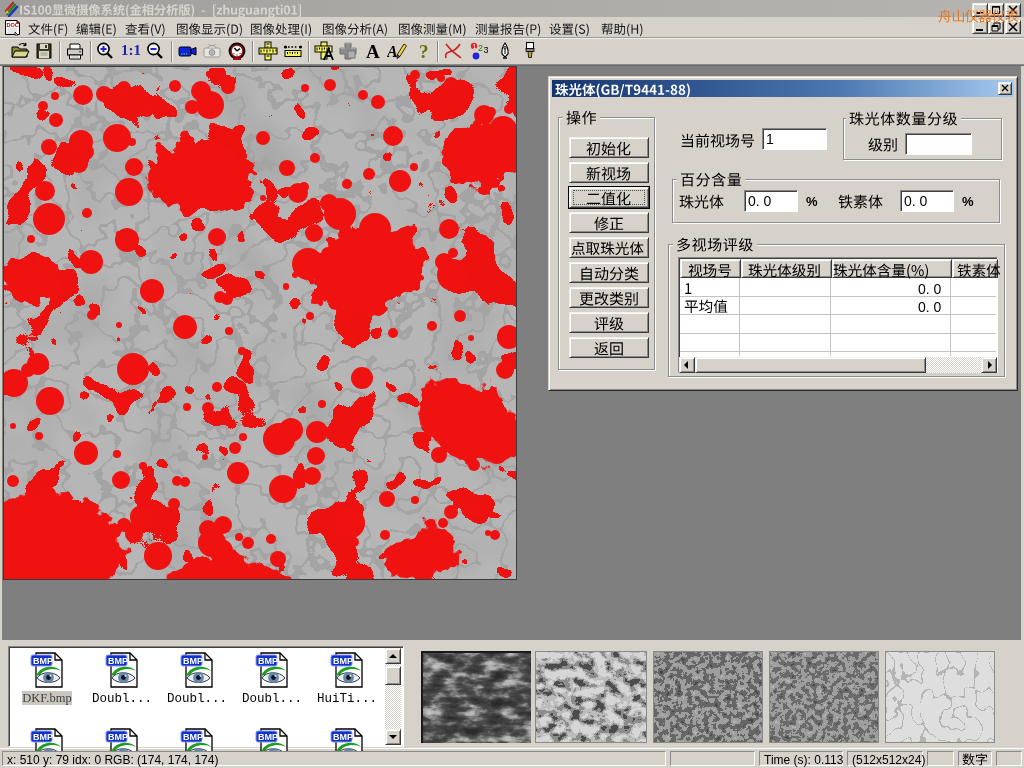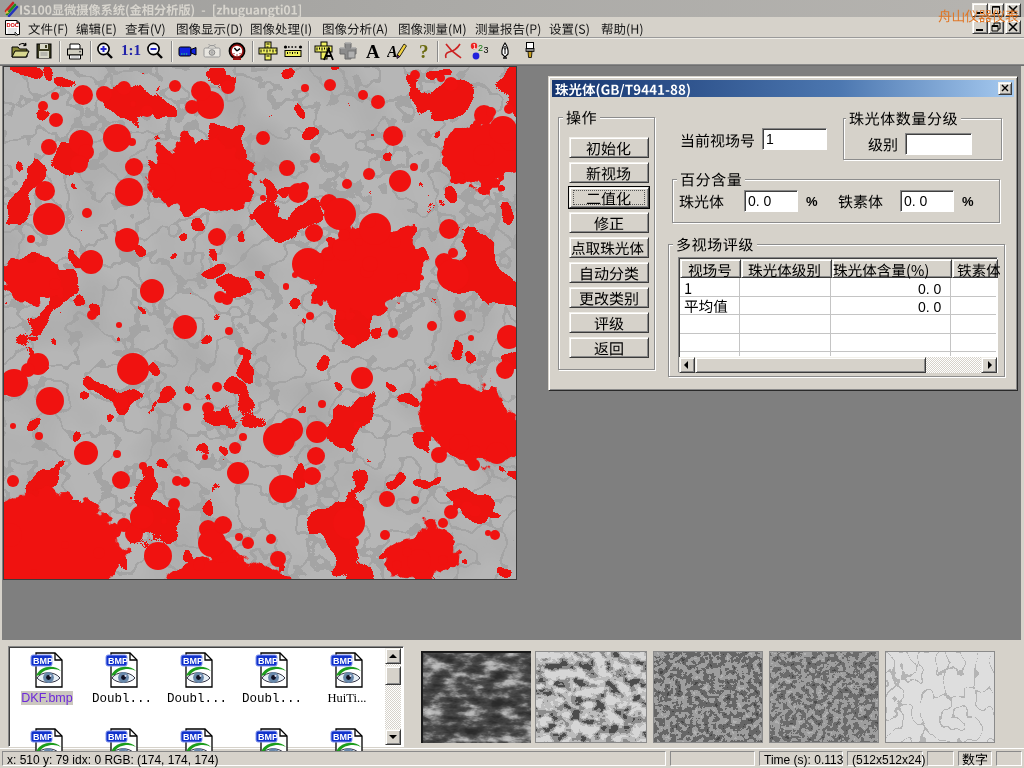--- a/index.html
+++ b/index.html
@@ -499,21 +499,21 @@
   </svg><div class="abs btn3" style="left:695px;top:357px;width:231px;height:16px;z-index:8"></div><div class="abs" style="left:0;top:640px;width:1024px;height:108px;background:#d6d2ca"></div><div class="abs sunk2" style="left:8px;top:646px;width:396px;height:101px"></div><div class="abs" style="left:30px;top:652px;z-index:3"><svg width="36" height="40" viewBox="0 0 36 40">
 <path d="M6 1 H25 L32 8 V35 H6 Z" fill="#fff" stroke="#000" stroke-width="1.3"></path>
 <path d="M25 1 V8 H32" fill="none" stroke="#000" stroke-width="1.3"></path>
 <rect x="1" y="3" width="21" height="11" rx="2" fill="#1133cc" stroke="#8899ee"></rect>
 <text x="3" y="12" font-size="9" font-weight="bold" fill="#fff" font-family="Liberation Sans">BMP</text>
 <path d="M6 24 C10 14 24 12 31 19 C25 15 13 17 10 23 Z" fill="#1d9e1d"></path>
 <path d="M7 26 C11 19 25 19 30 26 C25 32 12 32 7 26 Z" fill="#e8f0f6" stroke="#334"></path>
 <circle cx="18.5" cy="25.5" r="5.4" fill="#6888aa"></circle>
       <circle cx="18.5" cy="25.5" r="2.4" fill="#112"></circle>
 <circle cx="20.5" cy="23.8" r="1.1" fill="#dde"></circle>
-</svg></div><div class="abs" style="left:13px;top:688px;width:68px;height:15px;text-align:center;z-index:3"><span style="background:#cbc7bf;font-family:Liberation Sans, sans-serif;font-size:12.5px;color:#6d28d9">DKF.bmp</span></div><div class="abs" style="left:30px;top:728px;z-index:3;clip-path:inset(0 0 21px 0)"><svg width="36" height="40" viewBox="0 0 36 40">
+</svg></div><div class="abs" style="left:13px;top:688px;width:68px;height:15px;text-align:center;z-index:3"><span style="background:#cbc7bf;font-family:Liberation Serif, serif;font-size:12.5px;color:#404040">DKF.bmp</span></div><div class="abs" style="left:30px;top:728px;z-index:3;clip-path:inset(0 0 21px 0)"><svg width="36" height="40" viewBox="0 0 36 40">
 <path d="M6 1 H25 L32 8 V35 H6 Z" fill="#fff" stroke="#000" stroke-width="1.3"></path>
 <path d="M25 1 V8 H32" fill="none" stroke="#000" stroke-width="1.3"></path>
 <rect x="1" y="3" width="21" height="11" rx="2" fill="#1133cc" stroke="#8899ee"></rect>
 <text x="3" y="12" font-size="9" font-weight="bold" fill="#fff" font-family="Liberation Sans">BMP</text>
 <path d="M6 24 C10 14 24 12 31 19 C25 15 13 17 10 23 Z" fill="#1d9e1d"></path>
 <path d="M7 26 C11 19 25 19 30 26 C25 32 12 32 7 26 Z" fill="#e8f0f6" stroke="#334"></path>
 <circle cx="18.5" cy="25.5" r="5.4" fill="#6888aa"></circle>
       <circle cx="18.5" cy="25.5" r="2.4" fill="#112"></circle>
 <circle cx="20.5" cy="23.8" r="1.1" fill="#dde"></circle>
 </svg></div><div class="abs" style="left:105px;top:652px;z-index:3"><svg width="36" height="40" viewBox="0 0 36 40">
@@ -579,21 +579,21 @@
 </svg></div><div class="abs" style="left:330px;top:652px;z-index:3"><svg width="36" height="40" viewBox="0 0 36 40">
 <path d="M6 1 H25 L32 8 V35 H6 Z" fill="#fff" stroke="#000" stroke-width="1.3"></path>
 <path d="M25 1 V8 H32" fill="none" stroke="#000" stroke-width="1.3"></path>
 <rect x="1" y="3" width="21" height="11" rx="2" fill="#1133cc" stroke="#8899ee"></rect>
 <text x="3" y="12" font-size="9" font-weight="bold" fill="#fff" font-family="Liberation Sans">BMP</text>
 <path d="M6 24 C10 14 24 12 31 19 C25 15 13 17 10 23 Z" fill="#1d9e1d"></path>
 <path d="M7 26 C11 19 25 19 30 26 C25 32 12 32 7 26 Z" fill="#e8f0f6" stroke="#334"></path>
 <circle cx="18.5" cy="25.5" r="5.4" fill="#6888aa"></circle>
       <circle cx="18.5" cy="25.5" r="2.4" fill="#112"></circle>
 <circle cx="20.5" cy="23.8" r="1.1" fill="#dde"></circle>
-</svg></div><div class="abs" style="left:313px;top:688px;width:68px;height:15px;text-align:center;z-index:3"><span style="font-family:Liberation Serif, serif;font-size:12.5px;color:#000">HuiTi...</span></div><div class="abs" style="left:330px;top:728px;z-index:3;clip-path:inset(0 0 21px 0)"><svg width="36" height="40" viewBox="0 0 36 40">
+</svg></div><div class="abs" style="left:313px;top:688px;width:68px;height:15px;text-align:center;z-index:3"><span style="font-family:Liberation Mono, monospace;font-size:12.5px;color:#000">HuiTi...</span></div><div class="abs" style="left:330px;top:728px;z-index:3;clip-path:inset(0 0 21px 0)"><svg width="36" height="40" viewBox="0 0 36 40">
 <path d="M6 1 H25 L32 8 V35 H6 Z" fill="#fff" stroke="#000" stroke-width="1.3"></path>
 <path d="M25 1 V8 H32" fill="none" stroke="#000" stroke-width="1.3"></path>
 <rect x="1" y="3" width="21" height="11" rx="2" fill="#1133cc" stroke="#8899ee"></rect>
 <text x="3" y="12" font-size="9" font-weight="bold" fill="#fff" font-family="Liberation Sans">BMP</text>
 <path d="M6 24 C10 14 24 12 31 19 C25 15 13 17 10 23 Z" fill="#1d9e1d"></path>
 <path d="M7 26 C11 19 25 19 30 26 C25 32 12 32 7 26 Z" fill="#e8f0f6" stroke="#334"></path>
 <circle cx="18.5" cy="25.5" r="5.4" fill="#6888aa"></circle>
       <circle cx="18.5" cy="25.5" r="2.4" fill="#112"></circle>
 <circle cx="20.5" cy="23.8" r="1.1" fill="#dde"></circle>
 </svg></div><div class="abs" style="left:385px;top:648px;width:16px;height:97px;z-index:3;background:#fff;background-image:conic-gradient(#d6d2ca 25%,#0000 0 50%,#d6d2ca 0 75%,#0000 0);background-size:2px 2px"></div><div class="abs btn3" style="left:385px;top:648px;width:16px;height:16px;z-index:4"></div><svg class="abs" style="left:389px;top:653px;z-index:5" width="8" height="8" viewBox="0 0 8 8">

